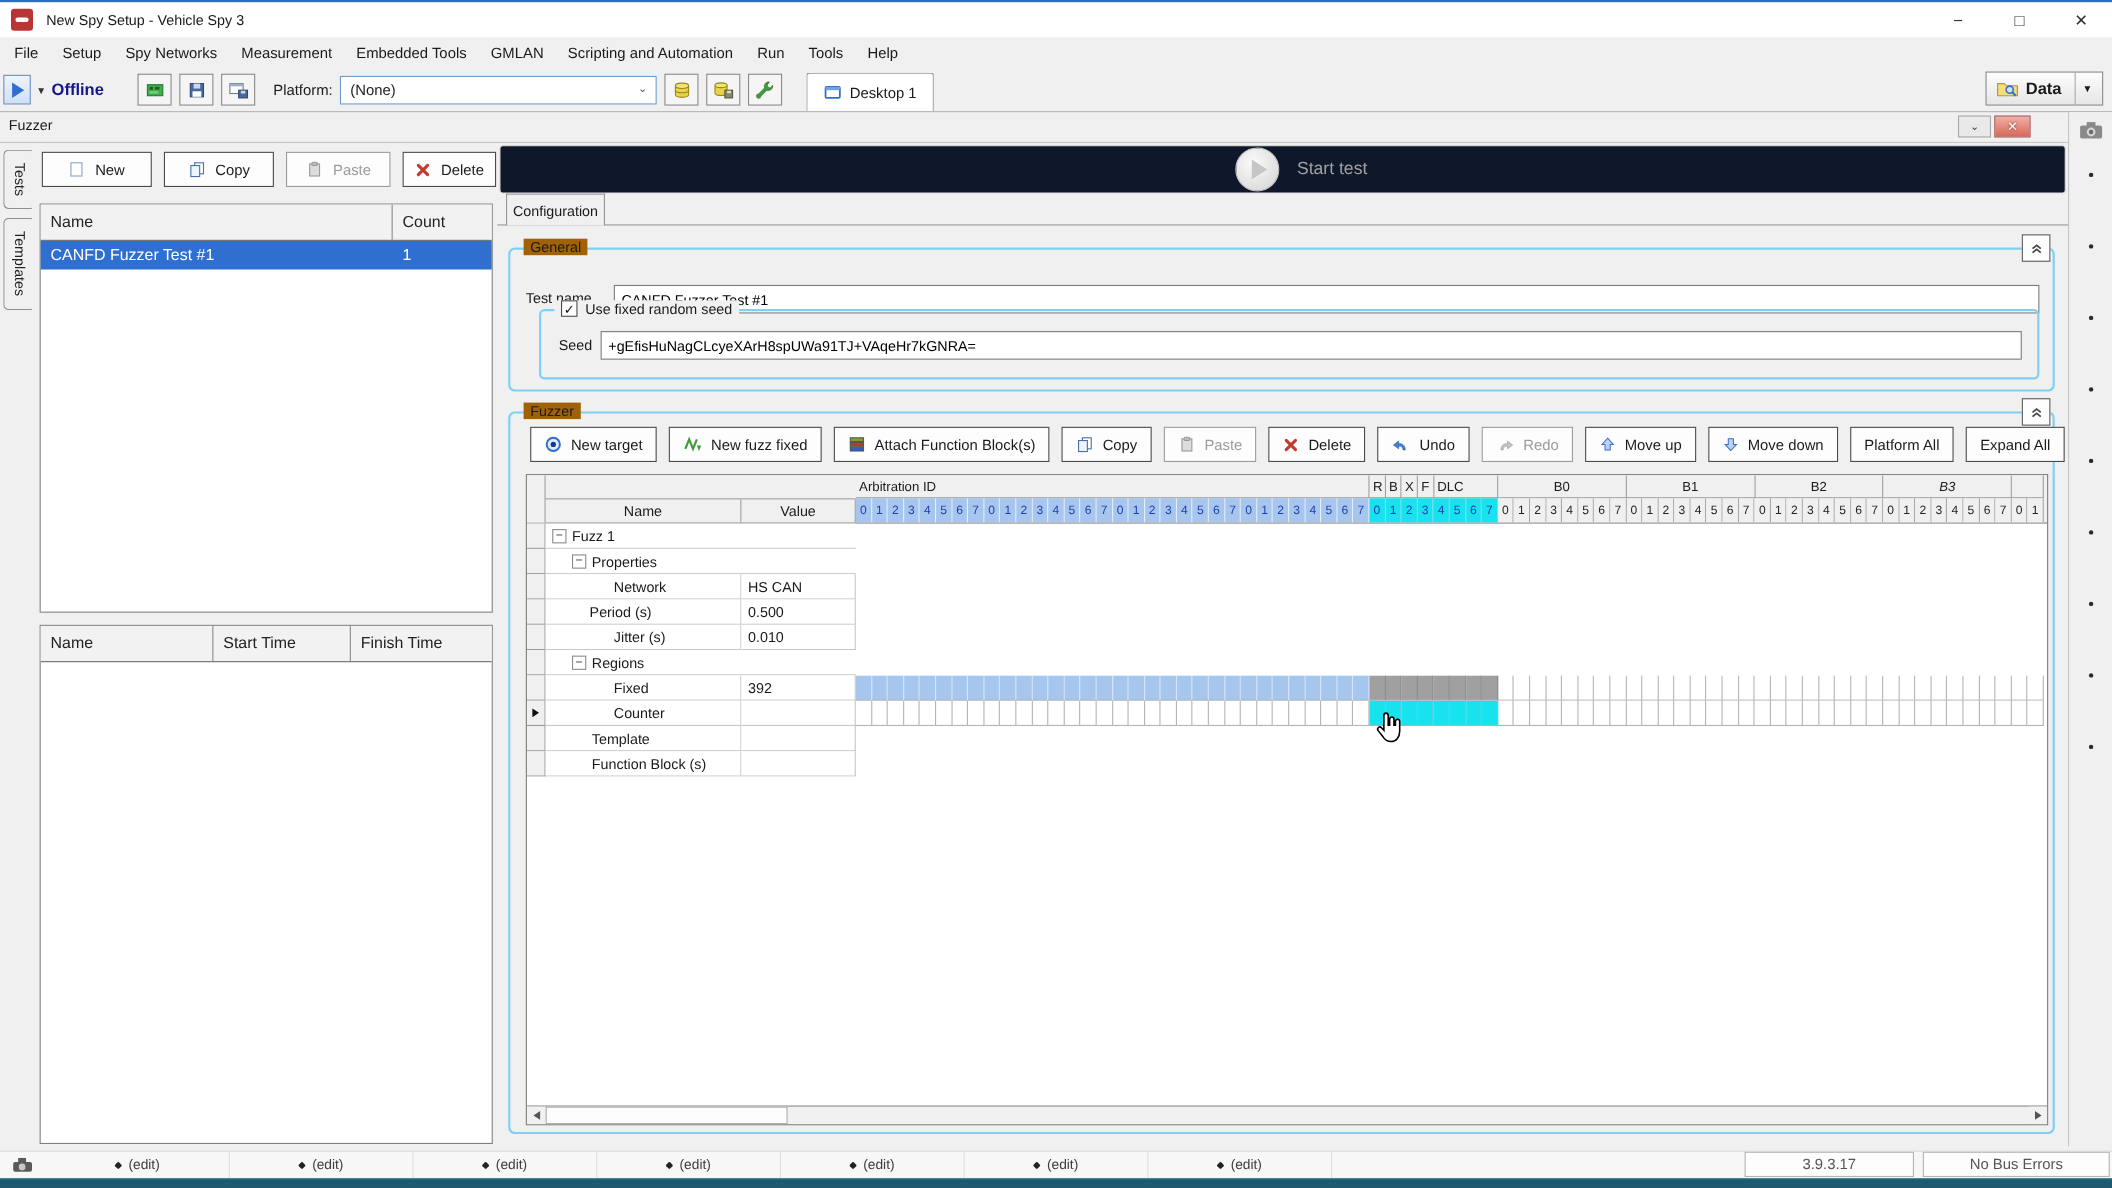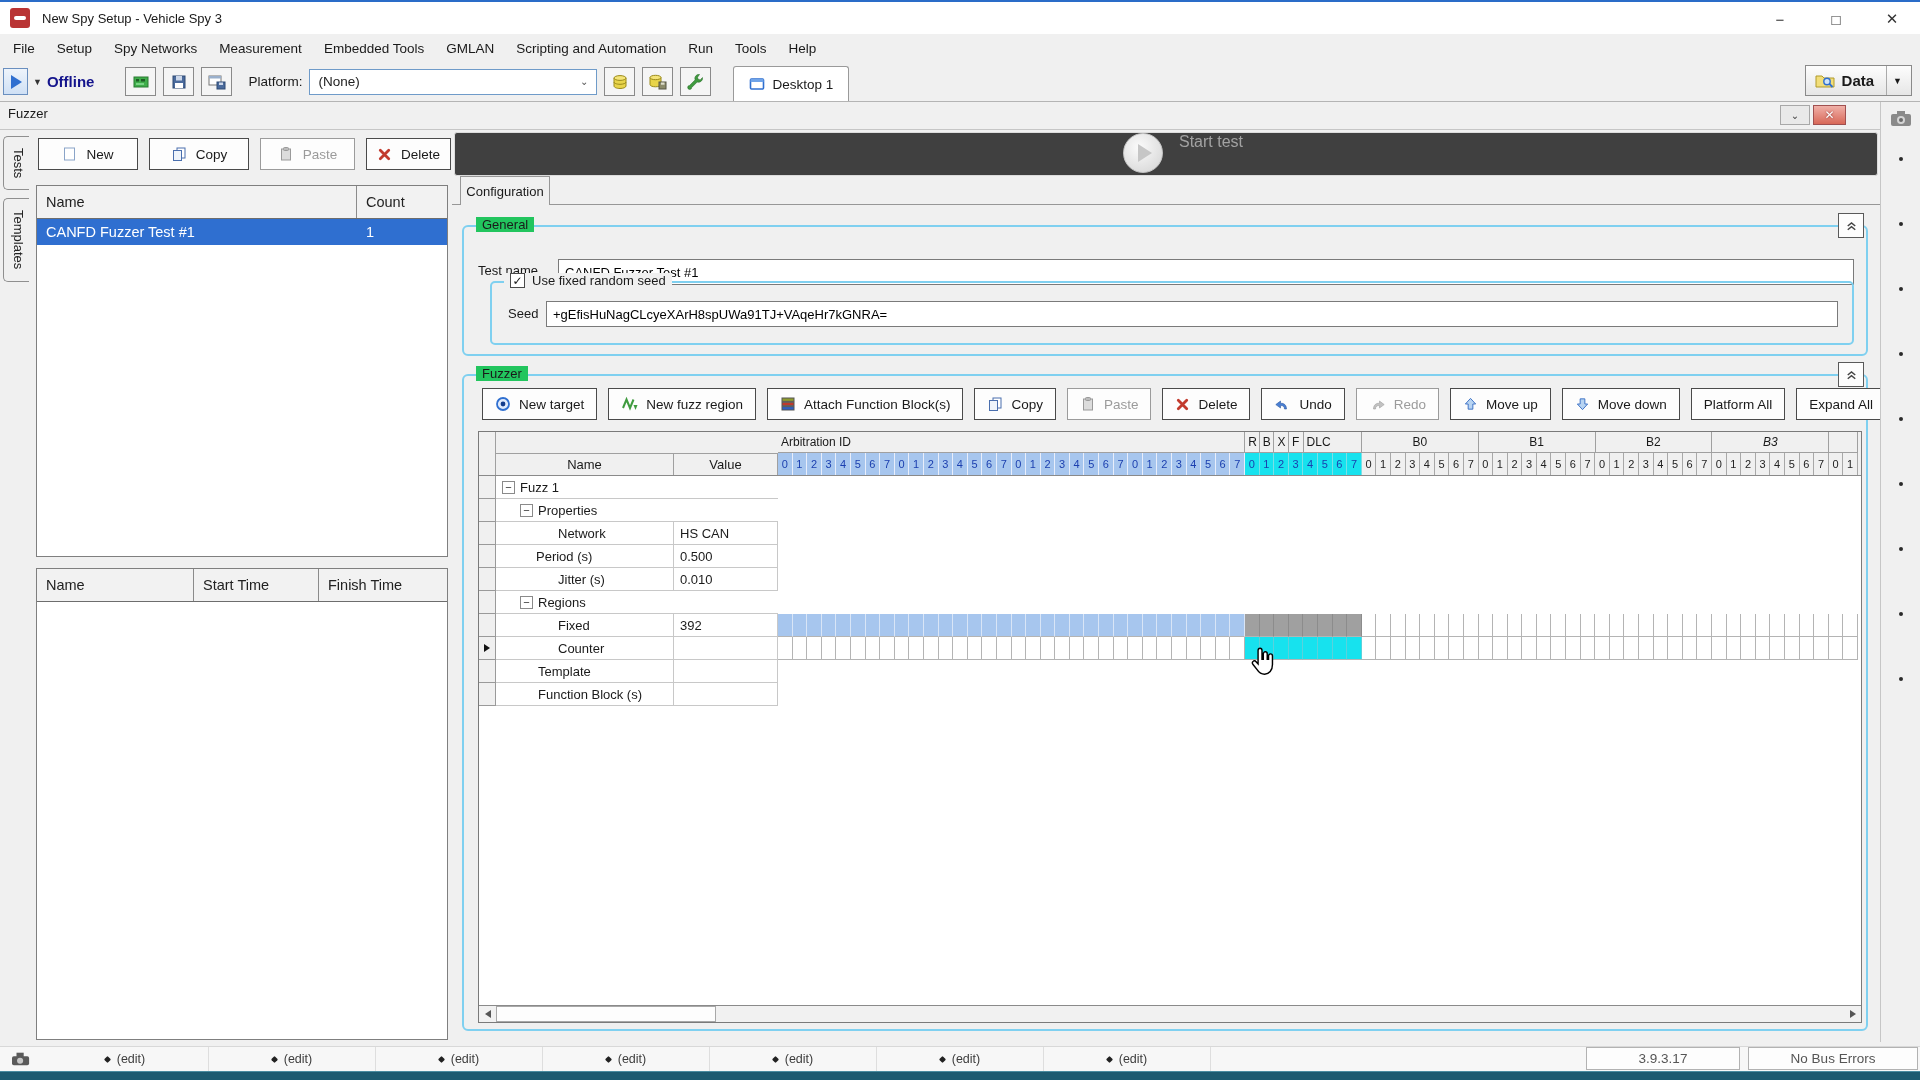--- a/index.html
+++ b/index.html
@@ -50,29 +50,29 @@
   .lbtn.disabled{color:#9b9b9b;border-color:#9b9b9b}
   .ltable{position:absolute;background:#fff;border:1px solid #7f7f7f}
   .lt-head{display:flex;height:33px;border-bottom:1px solid #6d6d6d;background:#f2f2f2}
   .lt-hcell{border-right:1px solid #8b8b8b;display:flex;align-items:center;padding-left:9px;font-size:14.5px;color:#222}
   .lt-hcell:last-child{border-right:none}
   .lt-row{display:flex;height:26px;background:#2f6fd0;color:#fff;font-size:14.5px}
   .lt-cell{display:flex;align-items:center;padding-left:9px}
 
   
   .rightpanel{position:absolute;left:452px;top:130px;width:1428px;height:912px;background:#f0f0f0}
-  .starttest{position:absolute;left:2px;top:2px;width:1424px;height:44px;background:#404040;border:1px solid #dcdcdc;border-radius:3px;display:flex;align-items:flex-start}
+  .starttest{position:absolute;left:2px;top:2px;width:1424px;height:44px;background:#0f172a;border:1px solid #dcdcdc;border-radius:3px;display:flex;align-items:center}
   .st-circle{width:40px;height:40px;border-radius:50%;margin-left:668px;background:radial-gradient(circle at 40% 35%,#fbfbfb,#d2d2d2);border:1px solid #c4c4c4;display:flex;align-items:center;justify-content:center;flex:none}
   .st-tri{width:0;height:0;border-left:14px solid #c6c6c6;border-top:9px solid transparent;border-bottom:9px solid transparent;margin-left:4px}
   .st-label{margin-left:16px;font-size:16px;color:#a2a2a2}
   .cfg-tab{position:absolute;left:8px;top:46px;width:90px;height:29px;background:#f0f0f0;border:1px solid #979797;border-bottom:none;display:flex;align-items:center;justify-content:center;font-size:13px;z-index:2}
   .cfg-pane{position:absolute;left:0;top:74px;width:1428px;height:838px;border-top:1px solid #979797;background:#f0f0f0}
 
   .groupbox{position:absolute;border:2px solid #7fd0f0;border-radius:6px}
-  .gb-label{position:absolute;top:-10px;left:12px;background:#22c55e;padding:0 6px;font-size:13px}
+  .gb-label{position:absolute;top:-10px;left:12px;background:#a16207;padding:0 6px;font-size:13px}
   .collapse-btn{position:absolute;top:-14px;right:2px;width:26px;height:25px;border:1px solid #5a5a5a;background:#fdfdfd;display:flex;align-items:center;justify-content:center}
 
   .gb-general{left:10px;top:20px;width:1406px;height:131px}
   .tn-label{position:absolute;left:14px;top:36px;font-size:13px}
   .tn-input{position:absolute;left:94px;top:32px;width:1296px;height:26px;border:1px solid #7a7a7a;background:#fff;font-size:13px;padding:0 6px;font-family:inherit}
   .gb-seed{position:absolute;left:26px;top:54px;width:1364px;height:64px;border:2px solid #7fd0f0;border-radius:5px}
   .seed-check-row{position:absolute;left:12px;top:-10px;background:#f0f0f0;padding:0 6px;display:flex;align-items:center;gap:7px;font-size:13px}
   .checkbox{width:15px;height:15px;border:1px solid #4a4a4a;background:#fff;display:flex;align-items:center;justify-content:center;font-size:12px;color:#111}
   .seed-label{position:absolute;left:16px;top:23px;font-size:13px}
   .seed-input{position:absolute;left:54px;top:18px;width:1292px;height:26px;border:1px solid #7a7a7a;background:#fff;font-size:13px;padding:0 6px;font-family:inherit}
@@ -368,21 +368,21 @@
             </span>
             <span>New target</span>
           </div>
           <div class="fbtn">
             <span class="icon">
               <svg width="17" height="16" viewBox="0 0 17 16">
                 <polyline points="2,12 5.5,3.5 9,12 12.5,3.5" fill="none" stroke="#3f9b3f" stroke-width="2"></polyline>
                 <path d="M12.5 9 l4 0 -2 5 z" fill="#3f9b3f"></path>
               </svg>
             </span>
-            <span>New fuzz region</span>
+            <span>New fuzz fixed</span>
           </div>
           <div class="fbtn">
             <span class="icon">
               <svg width="16" height="16" viewBox="0 0 16 16">
                 <rect x="2" y="2" width="12" height="3.4" fill="#8f9b2d" stroke="#555"></rect>
                 <rect x="2" y="6.3" width="12" height="3.4" fill="#c0392b" stroke="#555"></rect>
                 <rect x="2" y="10.6" width="12" height="3.4" fill="#2f5fc0" stroke="#555"></rect>
               </svg>
             </span>
             <span>Attach Function Block(s)</span>

